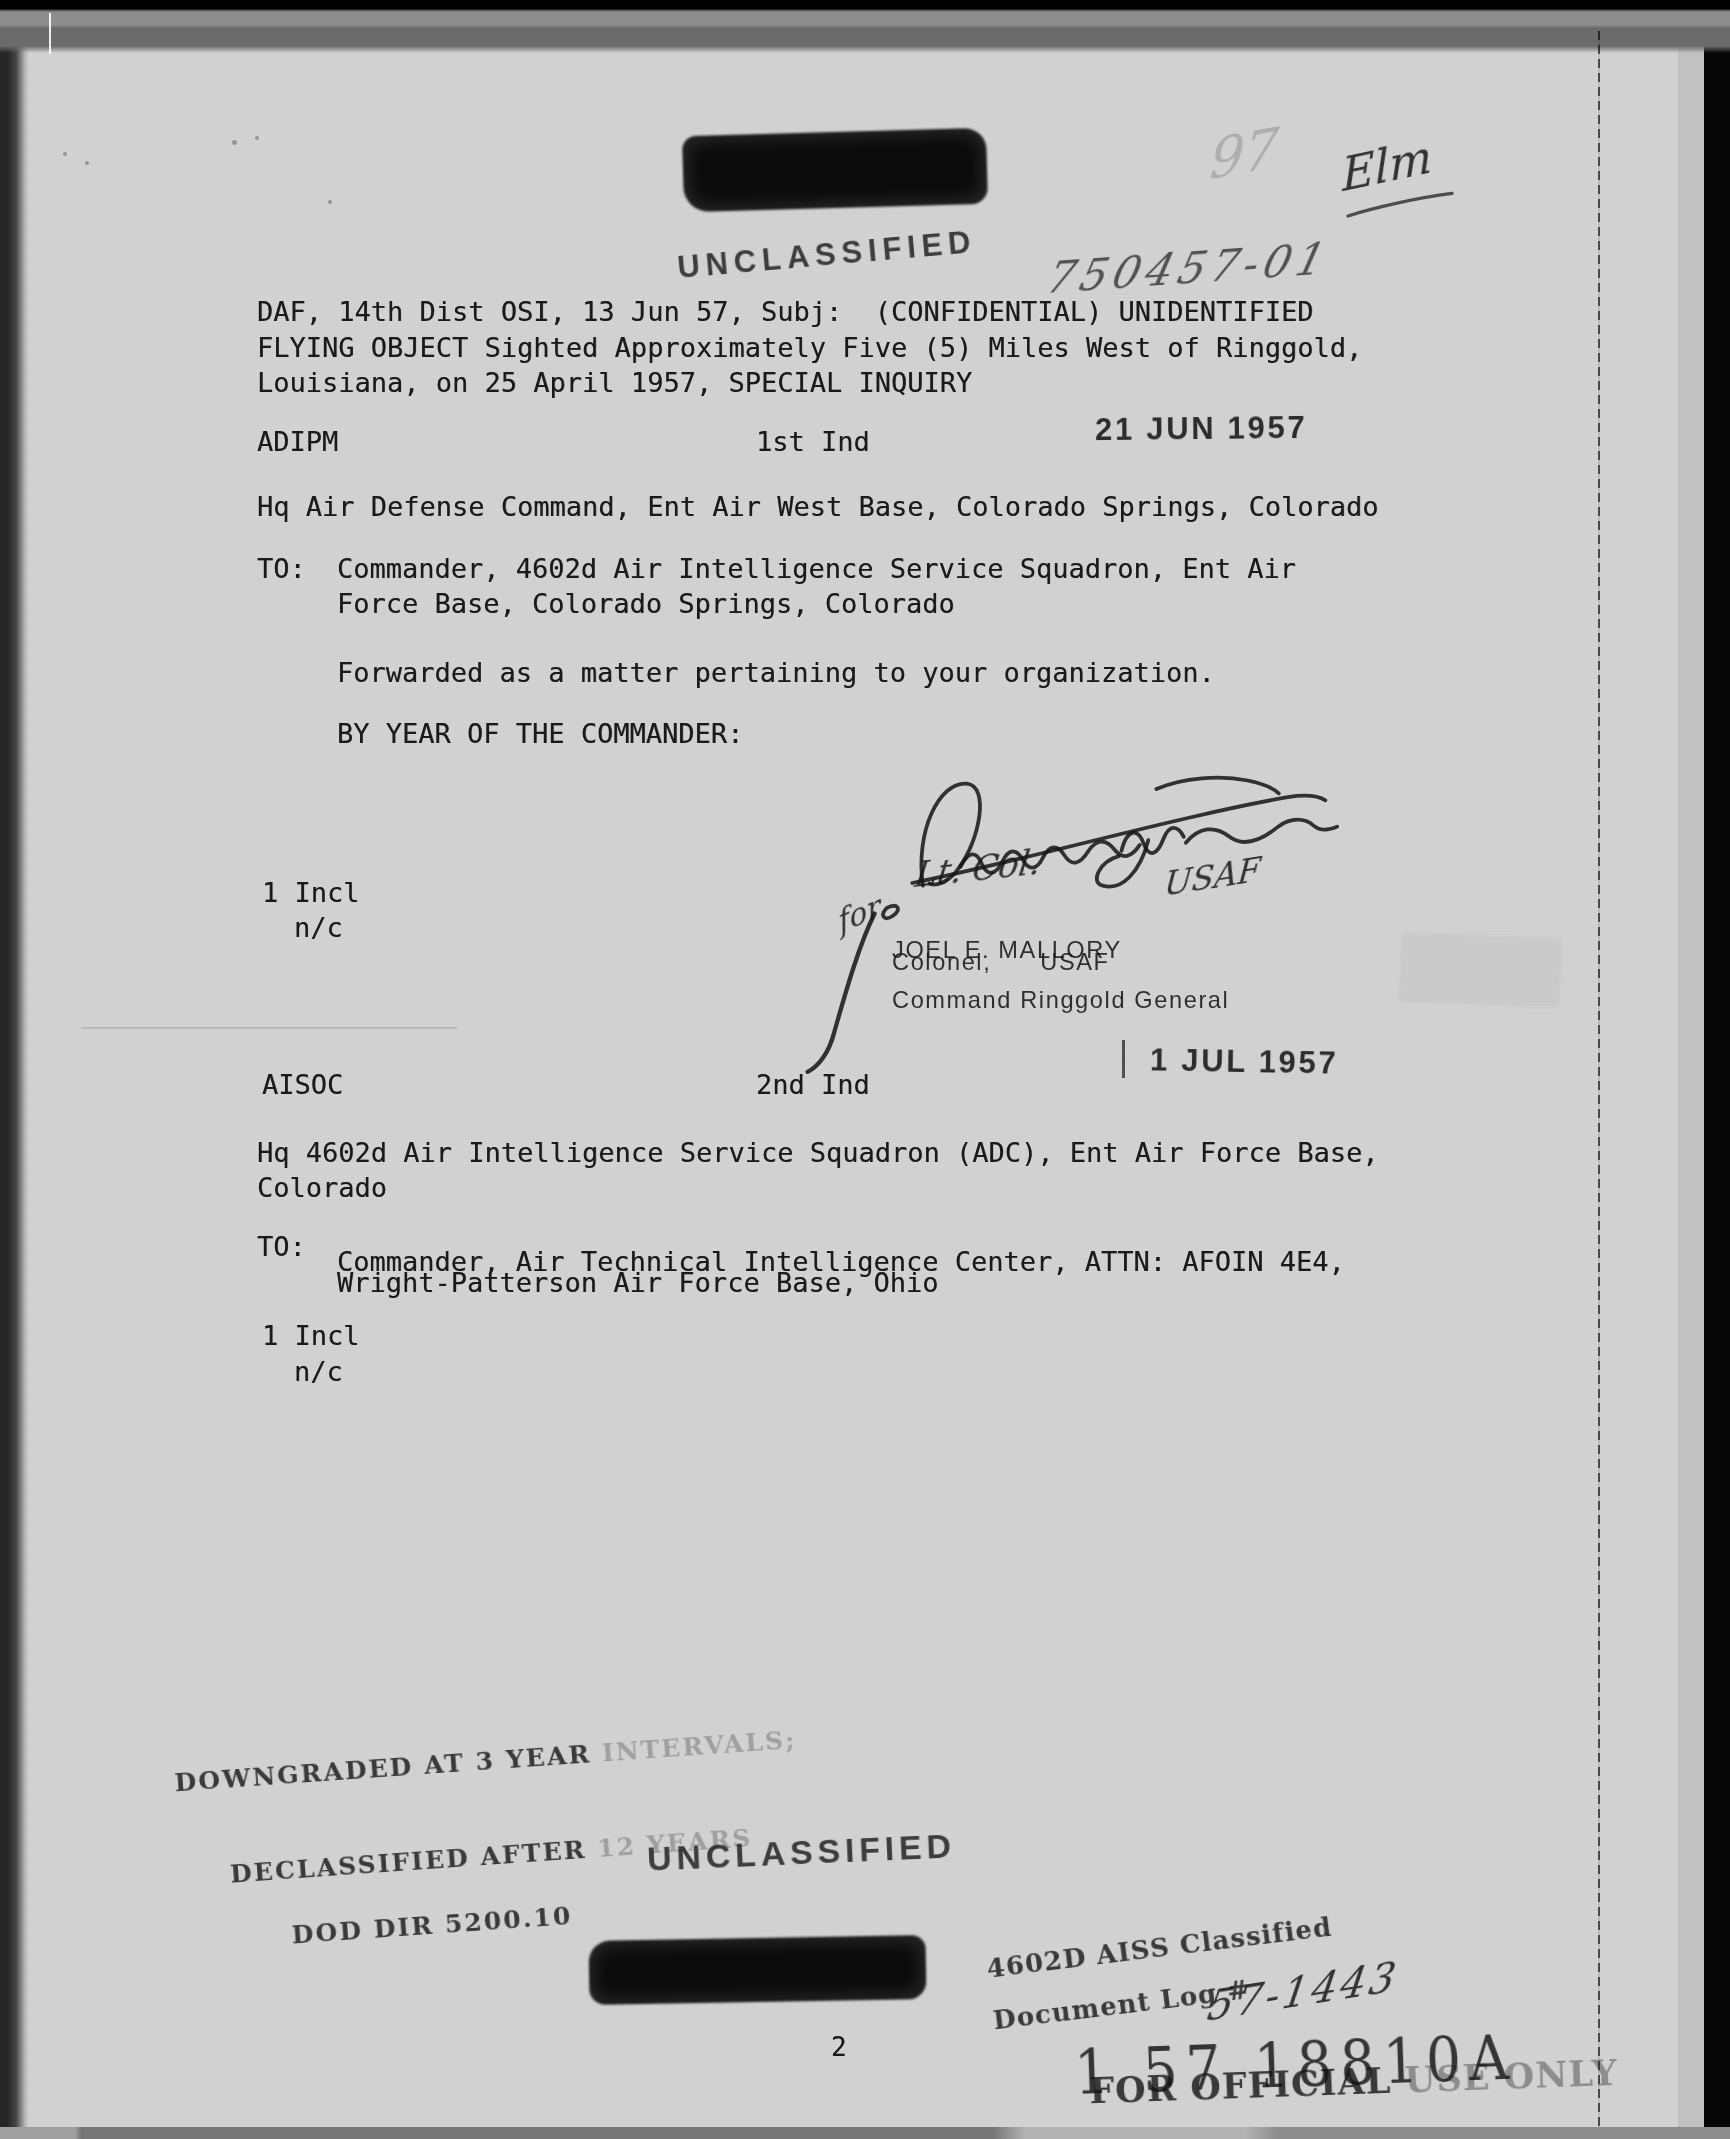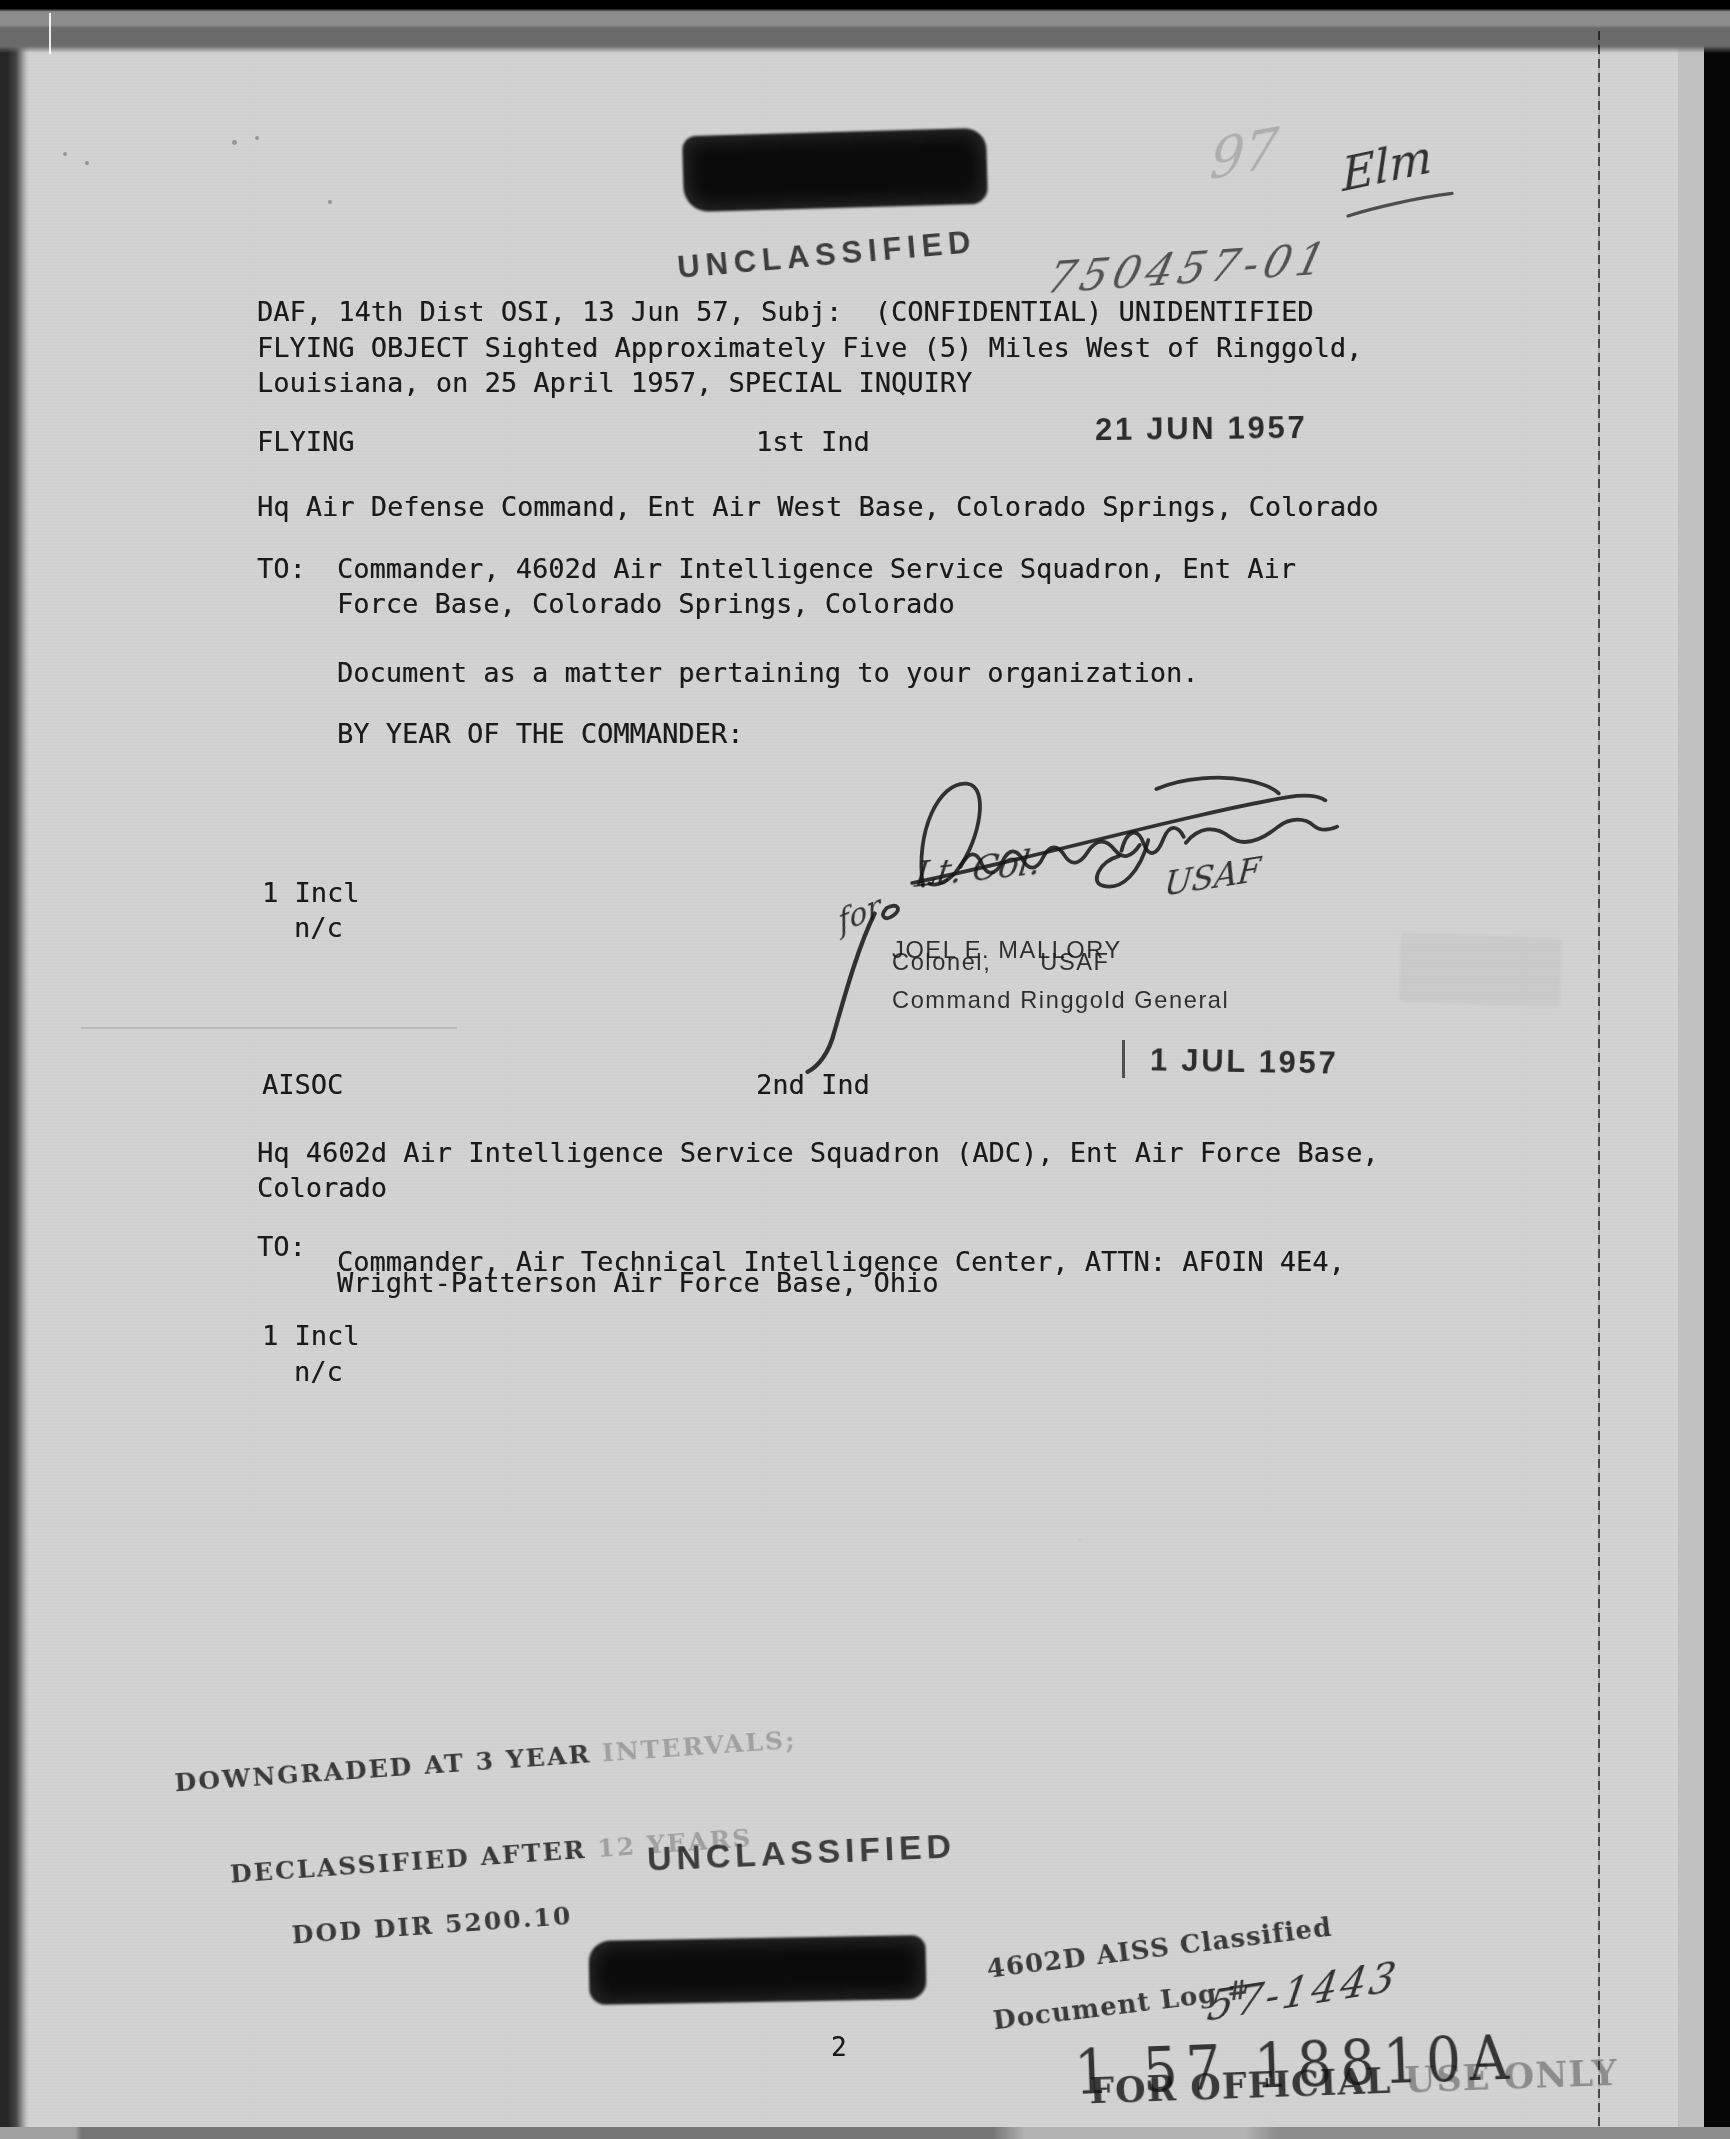--- a/index.html
+++ b/index.html
@@ -88,31 +88,31 @@
   <div class="stamp-unc" style="left:677px;top:237px;font-size:31px;letter-spacing:5.9px;transform:rotate(-5deg);">UNCLASSIFIED</div>
 
   <div class="hand" style="left:1210px;top:122px;font-size:54px;opacity:.22;transform:rotate(-10deg) skewX(-15deg);">97</div>
   <div class="hand" style="left:1341px;top:138px;font-size:46px;transform:rotate(-12deg) skewX(-10deg);">Elm</div>
   <div class="hand" style="left:1048px;top:243px;font-size:43px;letter-spacing:5.4px;transform:rotate(-4deg) skewX(-18deg);opacity:.8;">750457-01</div>
 
   <div class="typed" style="left:257px;top:294px;">DAF, 14th Dist OSI, 13 Jun 57, Subj:  (CONFIDENTIAL) UNIDENTIFIED</div>
   <div class="typed" style="left:257px;top:330px;">FLYING OBJECT Sighted Approximately Five (5) Miles West of Ringgold,</div>
   <div class="typed" style="left:257px;top:365px;">Louisiana, on 25 April 1957, SPECIAL INQUIRY</div>
 
-  <div class="typed" style="left:257px;top:424px;">FLYING</div>
+  <div class="typed" style="left:257px;top:424px;">ADIPM</div>
   <div class="typed" style="left:756px;top:424px;">1st Ind</div>
   <div class="date-stamp" style="left:1095px;top:411px;transform:rotate(-.6deg);">21 JUN 1957</div>
 
   <div class="typed" style="left:257px;top:489px;">Hq Air Defense Command, Ent Air West Base, Colorado Springs, Colorado</div>
 
   <div class="typed" style="left:257px;top:551px;">TO:</div>
   <div class="typed" style="left:337px;top:551px;">Commander, 4602d Air Intelligence Service Squadron, Ent Air</div>
   <div class="typed" style="left:337px;top:586px;">Force Base, Colorado Springs, Colorado</div>
 
-  <div class="typed" style="left:337px;top:655px;">Document as a matter pertaining to your organization.</div>
+  <div class="typed" style="left:337px;top:655px;">Forwarded as a matter pertaining to your organization.</div>
   <div class="typed" style="left:337px;top:716px;">BY YEAR OF THE COMMANDER:</div>
 
   <div class="typed" style="left:262px;top:875px;">1 Incl</div>
   <div class="typed" style="left:294px;top:910px;">n/c</div>
 
   <div class="hand" style="left:915px;top:848px;font-size:34px;transform:rotate(-6deg) skewX(-14deg);">Lt. Col.</div>
   <div class="hand" style="left:1164px;top:857px;font-size:33px;transform:rotate(-9deg) skewX(-14deg);">USAF</div>
   <div class="hand" style="left:837px;top:895px;font-size:31px;transform:rotate(-22deg) skewX(-12deg);">for</div>
 
   <div class="sans-name" style="left:892px;top:908px;margin-top:29px;">JOEL E. MALLORY</div>

